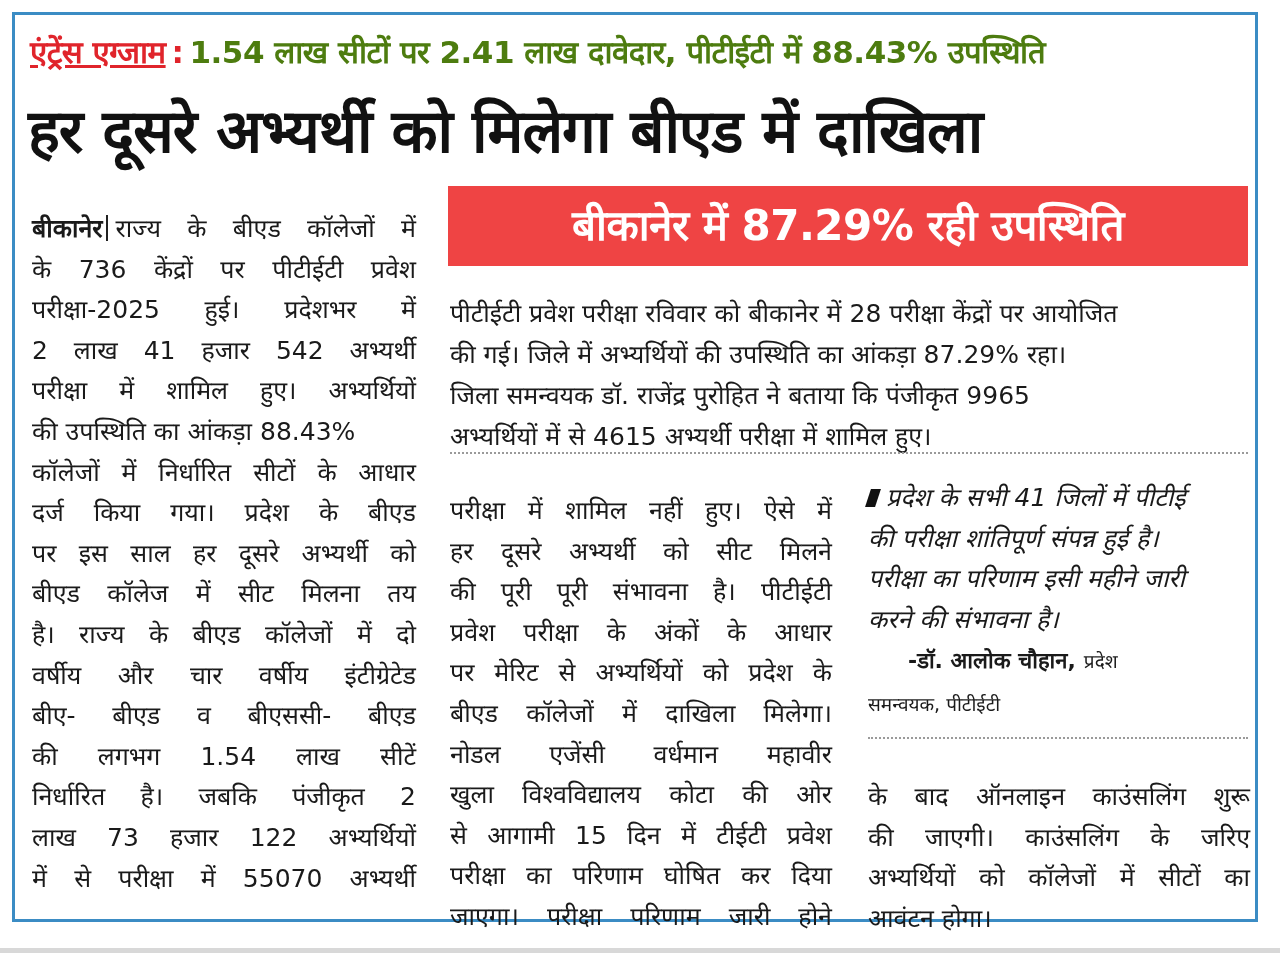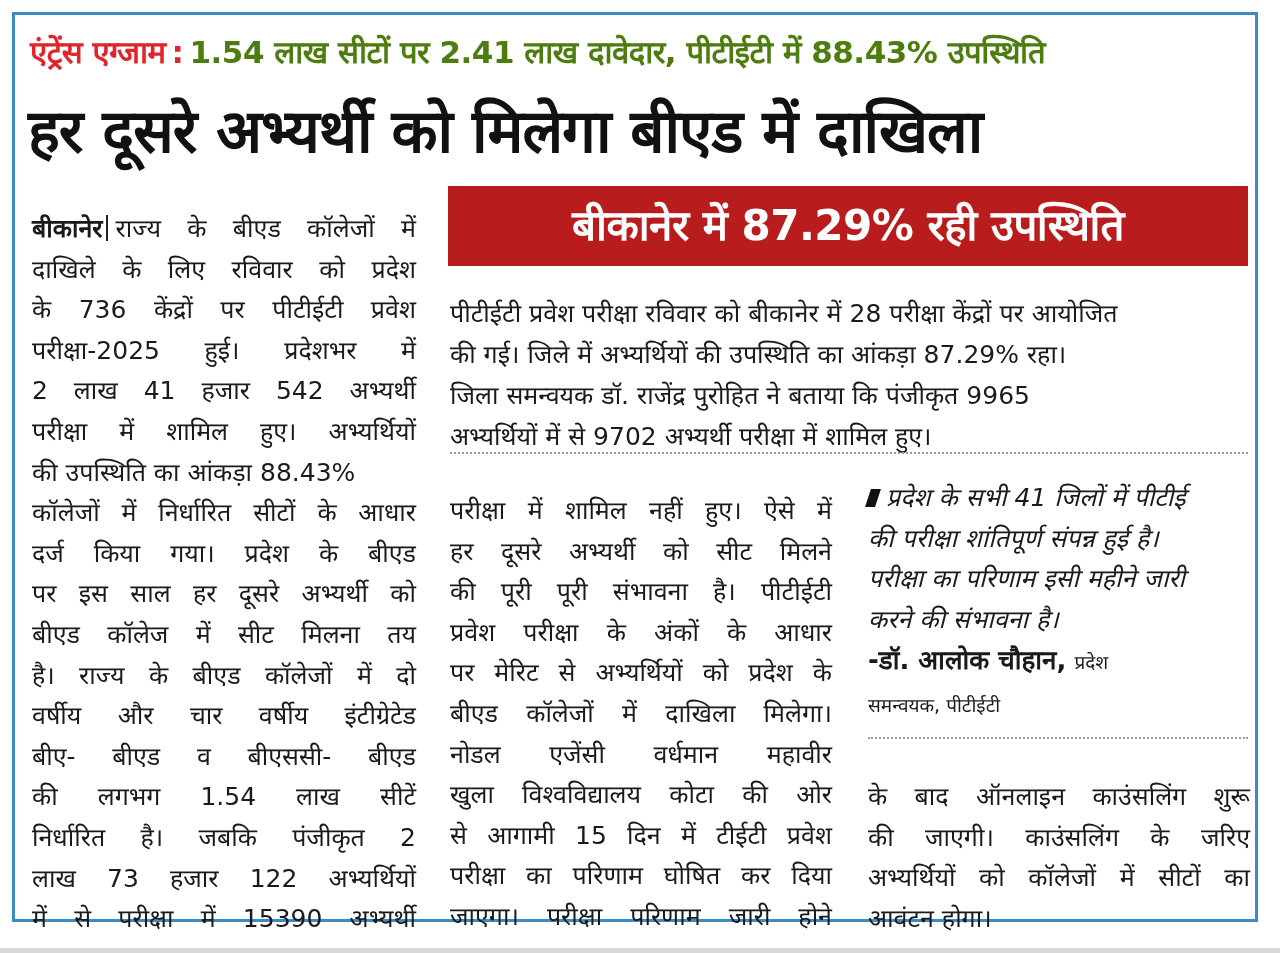--- a/index.html
+++ b/index.html
@@ -1,80 +1,79 @@
 <!DOCTYPE html>
 <html><head>
 <meta charset="utf-8">
 <style>
   html, body { margin:0; padding:0; background:#ffffff; }
   body { width:1280px; height:953px; position:relative; overflow:hidden; font-family:"DejaVu Sans", sans-serif; color:#1a1a1a; }
   .frame { position:absolute; left:12px; top:12px; width:1246px; height:910px; border:3px solid #3b8cc4; box-sizing:border-box; background:#fff; }
   .bottom-shadow { position:absolute; left:0; top:948px; width:1280px; height:5px; background:#d8d8d8; }
   .kicker { position:absolute; left:30px; top:28px; width:1220px; height:48px; white-space:nowrap; font-size:31px; line-height:48px; letter-spacing:-0.5px; font-weight:bold; }
-  .kicker .label { color:#e0242b; }
+  .kicker .label { color:#e0242b;text-decoration:underline; }
   .kicker .sep { color:#e0242b; margin:0 6px; }
   .kicker .text { color:#4d7c0f; }
   .headline { position:absolute; left:28px; top:86px; width:1230px; height:90px; font-size:60px; line-height:90px; font-weight:bold; color:#111; white-space:nowrap; letter-spacing:-1px; }
   .col { position:absolute; font-size:25px; line-height:40.6px; color:#1a1a1a; text-align:justify;margin-top:13px; }
   .col-left { left:32px; top:196px; width:384px; }
   .dateline { font-weight:bold; }
   .dateline-bar { display:inline-block; width:2px; height:26px; background:#222; margin:0 8px 0 3px; vertical-align:-4px; }
-  .subhead-box { position:absolute; left:448px; top:186px; width:800px; height:80px; background:#b91c1c; color:#fff; font-size:42px; font-weight:bold; line-height:80px; text-align:center; white-space:nowrap; letter-spacing:-0.5px; }
+  .subhead-box { position:absolute; left:448px; top:186px; width:800px; height:80px; background:#ef4444; color:#fff; font-size:42px; font-weight:bold; line-height:80px; text-align:center; white-space:nowrap; letter-spacing:-0.5px; }
   .col-wide { left:450px; top:280px; width:800px; font-size:25px; line-height:41px; text-align:left; }
   .dotted { position:absolute; height:0; border-top:2px dotted #9a9a9a; }
   .col-mid { left:450px; top:478px; width:382px; }
   .quote { position:absolute; left:868px; top:478px; width:380px; font-size:25px; line-height:40.6px; font-style:italic; color:#1a1a1a; }
   .quote-mark { display:inline-block; width:10px; height:18px; background:#111; transform:skewX(-18deg); margin-right:8px; vertical-align:-1px; }
-  .quote-author { font-style:normal; font-weight:bold; font-size:26px; }
+  .quote-author { font-style:normal; font-weight:bold; font-size:22px;margin-left:40px; }
   .quote-role { font-style:normal; font-size:19px; font-weight:normal; }
   .quote-role2 { font-style:normal; font-size:19px; line-height:44px; display:block; }
   .col-right { left:868px; top:764px; width:382px; }
   .line { display:block; text-align:justify; text-align-last:justify; white-space:nowrap; }
   .line.last { text-align-last:left; }
 </style>
 </head>
 <body>
 
 <div class="frame"></div>
 <div class="bottom-shadow"></div>
 
 <div class="kicker">
   <span class="label">एंट्रेंस एग्जाम</span><span class="sep">:</span><span class="text">1.54 लाख सीटों पर 2.41 लाख दावेदार, पीटीईटी में 88.43% उपस्थिति</span>
 </div>
 
 <div class="headline">हर दूसरे अभ्यर्थी को मिलेगा बीएड में दाखिला</div>
 
 <div class="col col-left">
   <span class="line"><span class="dateline">बीकानेर</span><span class="dateline-bar"></span><span>राज्य के बीएड कॉलेजों में</span></span>
-  <span class="line">दाखिले के लिए रविवार को प्रदेश</span>
   <span class="line">के 736 केंद्रों पर पीटीईटी प्रवेश</span>
   <span class="line">परीक्षा-2025 हुई। प्रदेशभर में</span>
   <span class="line">2 लाख 41 हजार 542 अभ्यर्थी</span>
   <span class="line">परीक्षा में शामिल हुए। अभ्यर्थियों</span>
   <span class="line last">की उपस्थिति का आंकड़ा 88.43%</span>
   <span class="line">कॉलेजों में निर्धारित सीटों के आधार</span>
   <span class="line">दर्ज किया गया। प्रदेश के बीएड</span>
   <span class="line">पर इस साल हर दूसरे अभ्यर्थी को</span>
   <span class="line">बीएड कॉलेज में सीट मिलना तय</span>
   <span class="line">है। राज्य के बीएड कॉलेजों में दो</span>
   <span class="line">वर्षीय और चार वर्षीय इंटीग्रेटेड</span>
   <span class="line">बीए- बीएड व बीएससी- बीएड</span>
   <span class="line">की लगभग 1.54 लाख सीटें</span>
   <span class="line">निर्धारित है। जबकि पंजीकृत 2</span>
   <span class="line">लाख 73 हजार 122 अभ्यर्थियों</span>
-  <span class="line">में से परीक्षा में 15390 अभ्यर्थी</span>
+  <span class="line">में से परीक्षा में 55070 अभ्यर्थी</span>
 </div>
 
 <div class="subhead-box">बीकानेर में 87.29% रही उपस्थिति</div>
 
 <div class="col col-wide">
   <span class="line last">पीटीईटी प्रवेश परीक्षा रविवार को बीकानेर में 28 परीक्षा केंद्रों पर आयोजित</span>
   <span class="line last">की गई। जिले में अभ्यर्थियों की उपस्थिति का आंकड़ा 87.29% रहा।</span>
   <span class="line last">जिला समन्वयक डॉ. राजेंद्र पुरोहित ने बताया कि पंजीकृत 9965</span>
-  <span class="line last">अभ्यर्थियों में से 9702 अभ्यर्थी परीक्षा में शामिल हुए।</span>
+  <span class="line last">अभ्यर्थियों में से 4615 अभ्यर्थी परीक्षा में शामिल हुए।</span>
 </div>
 
 <div class="dotted" style="left:450px; top:452px; width:798px;"></div>
 
 <div class="col col-mid">
   <span class="line">परीक्षा में शामिल नहीं हुए। ऐसे में</span>
   <span class="line">हर दूसरे अभ्यर्थी को सीट मिलने</span>
   <span class="line">की पूरी पूरी संभावना है। पीटीईटी</span>
   <span class="line">प्रवेश परीक्षा के अंकों के आधार</span>
   <span class="line">पर मेरिट से अभ्यर्थियों को प्रदेश के</span>

